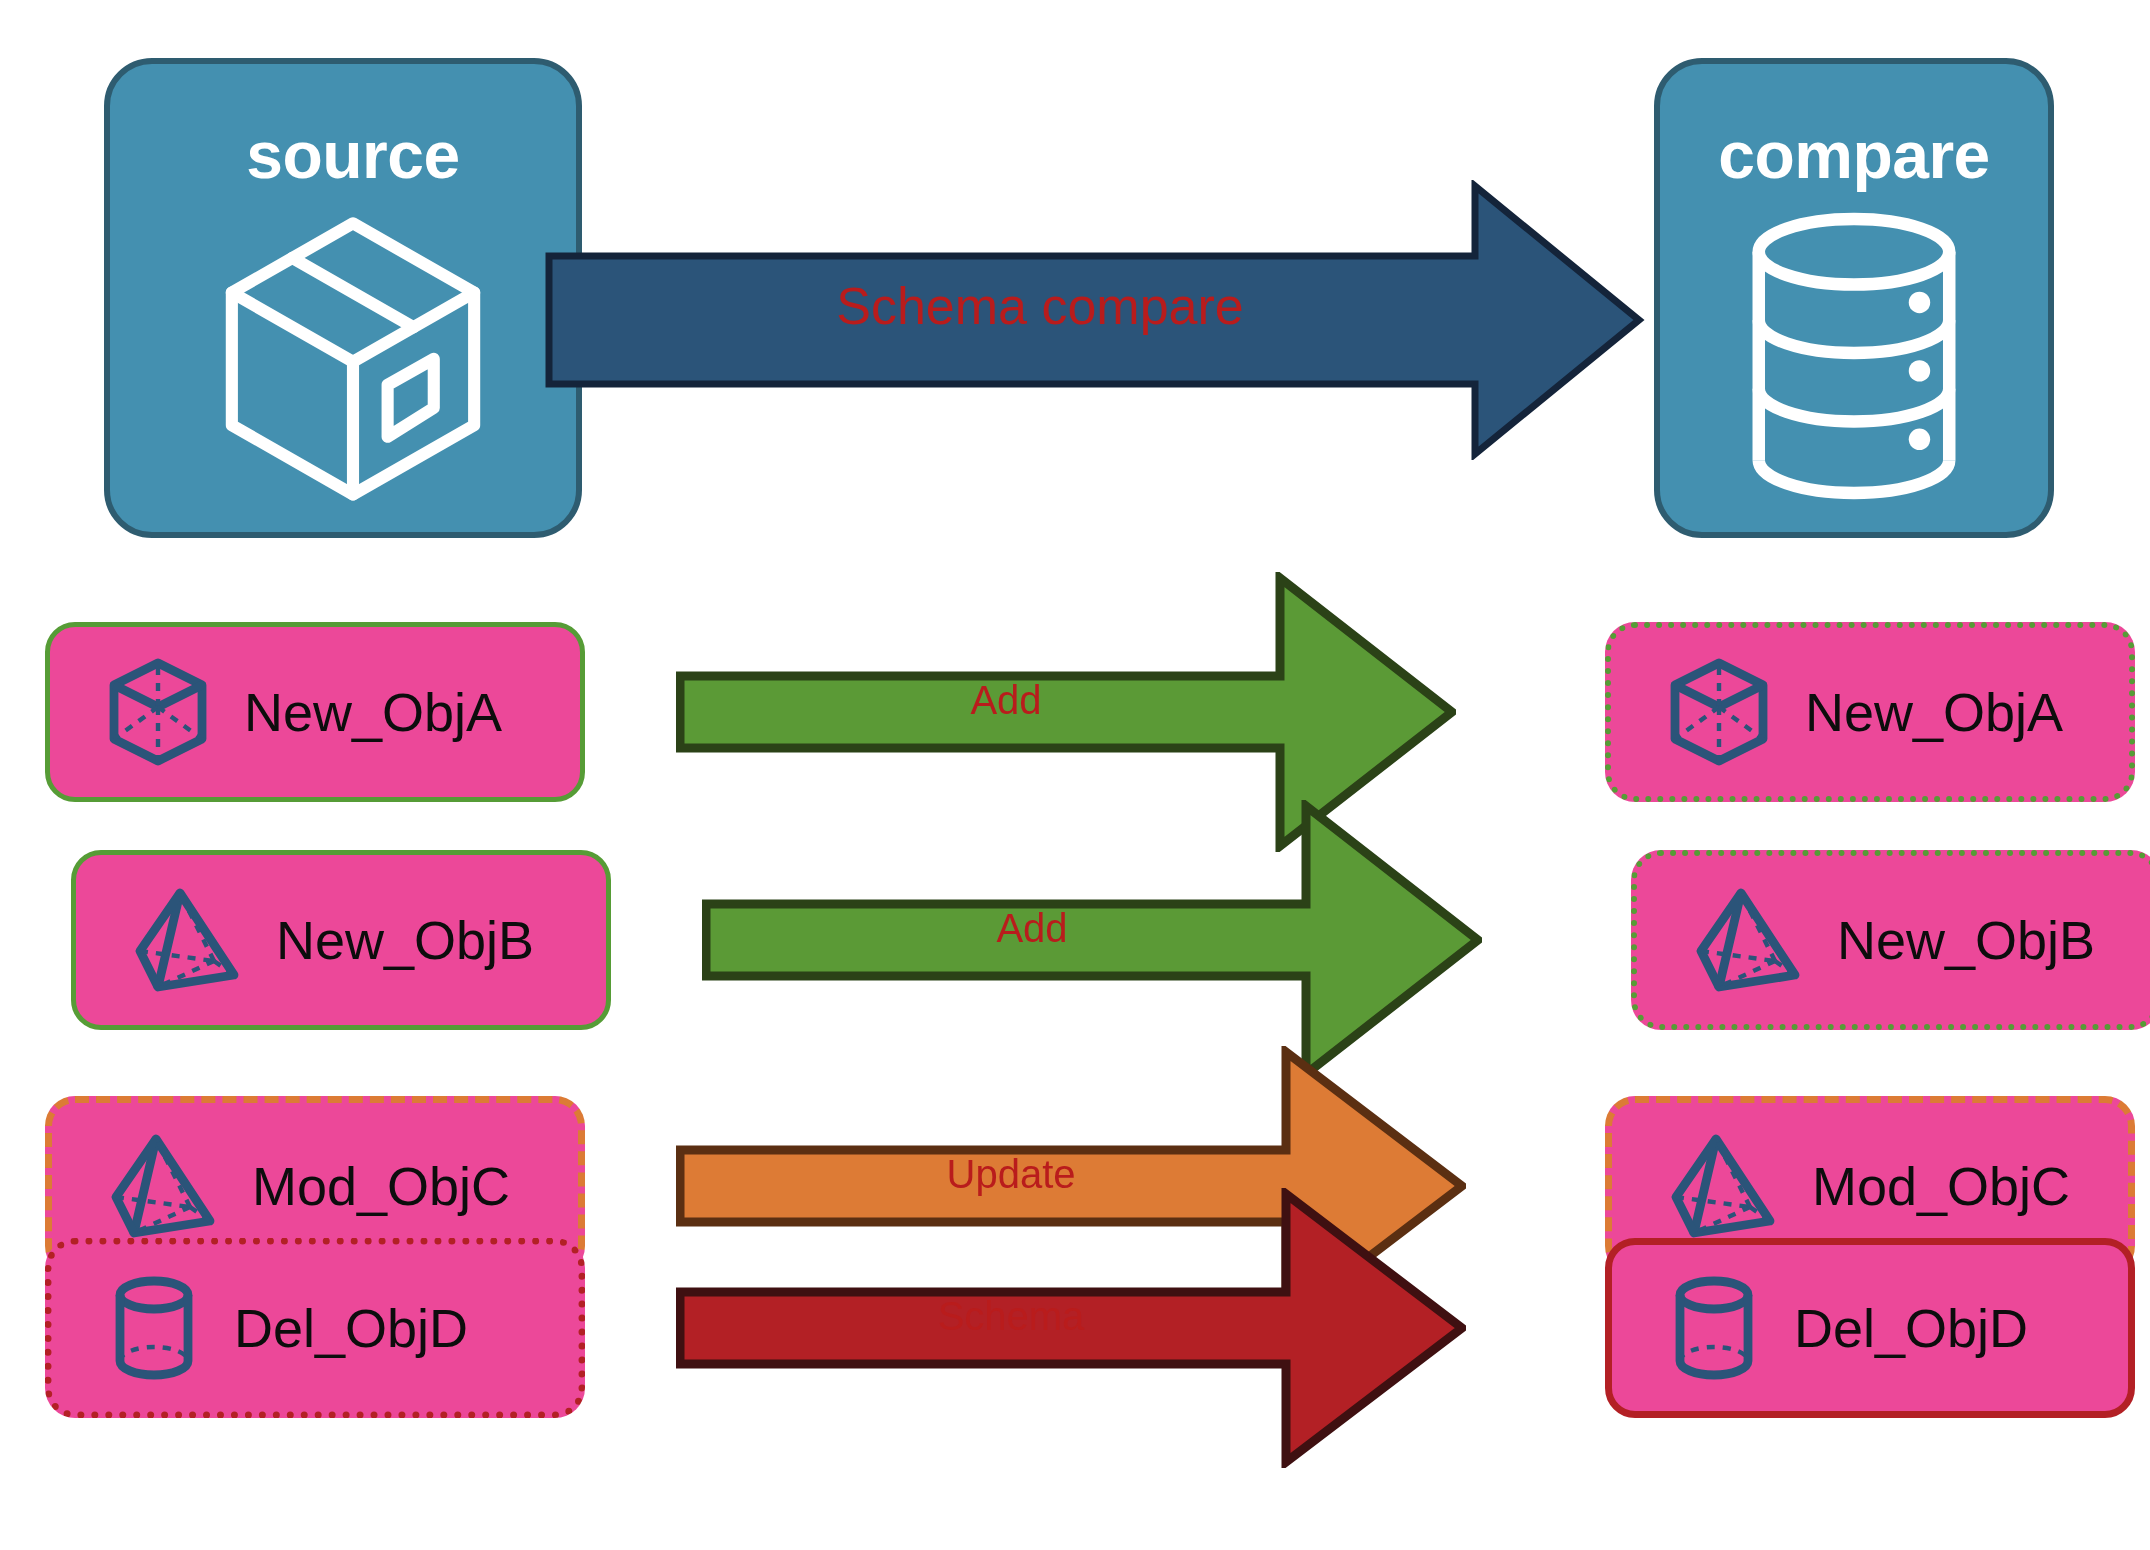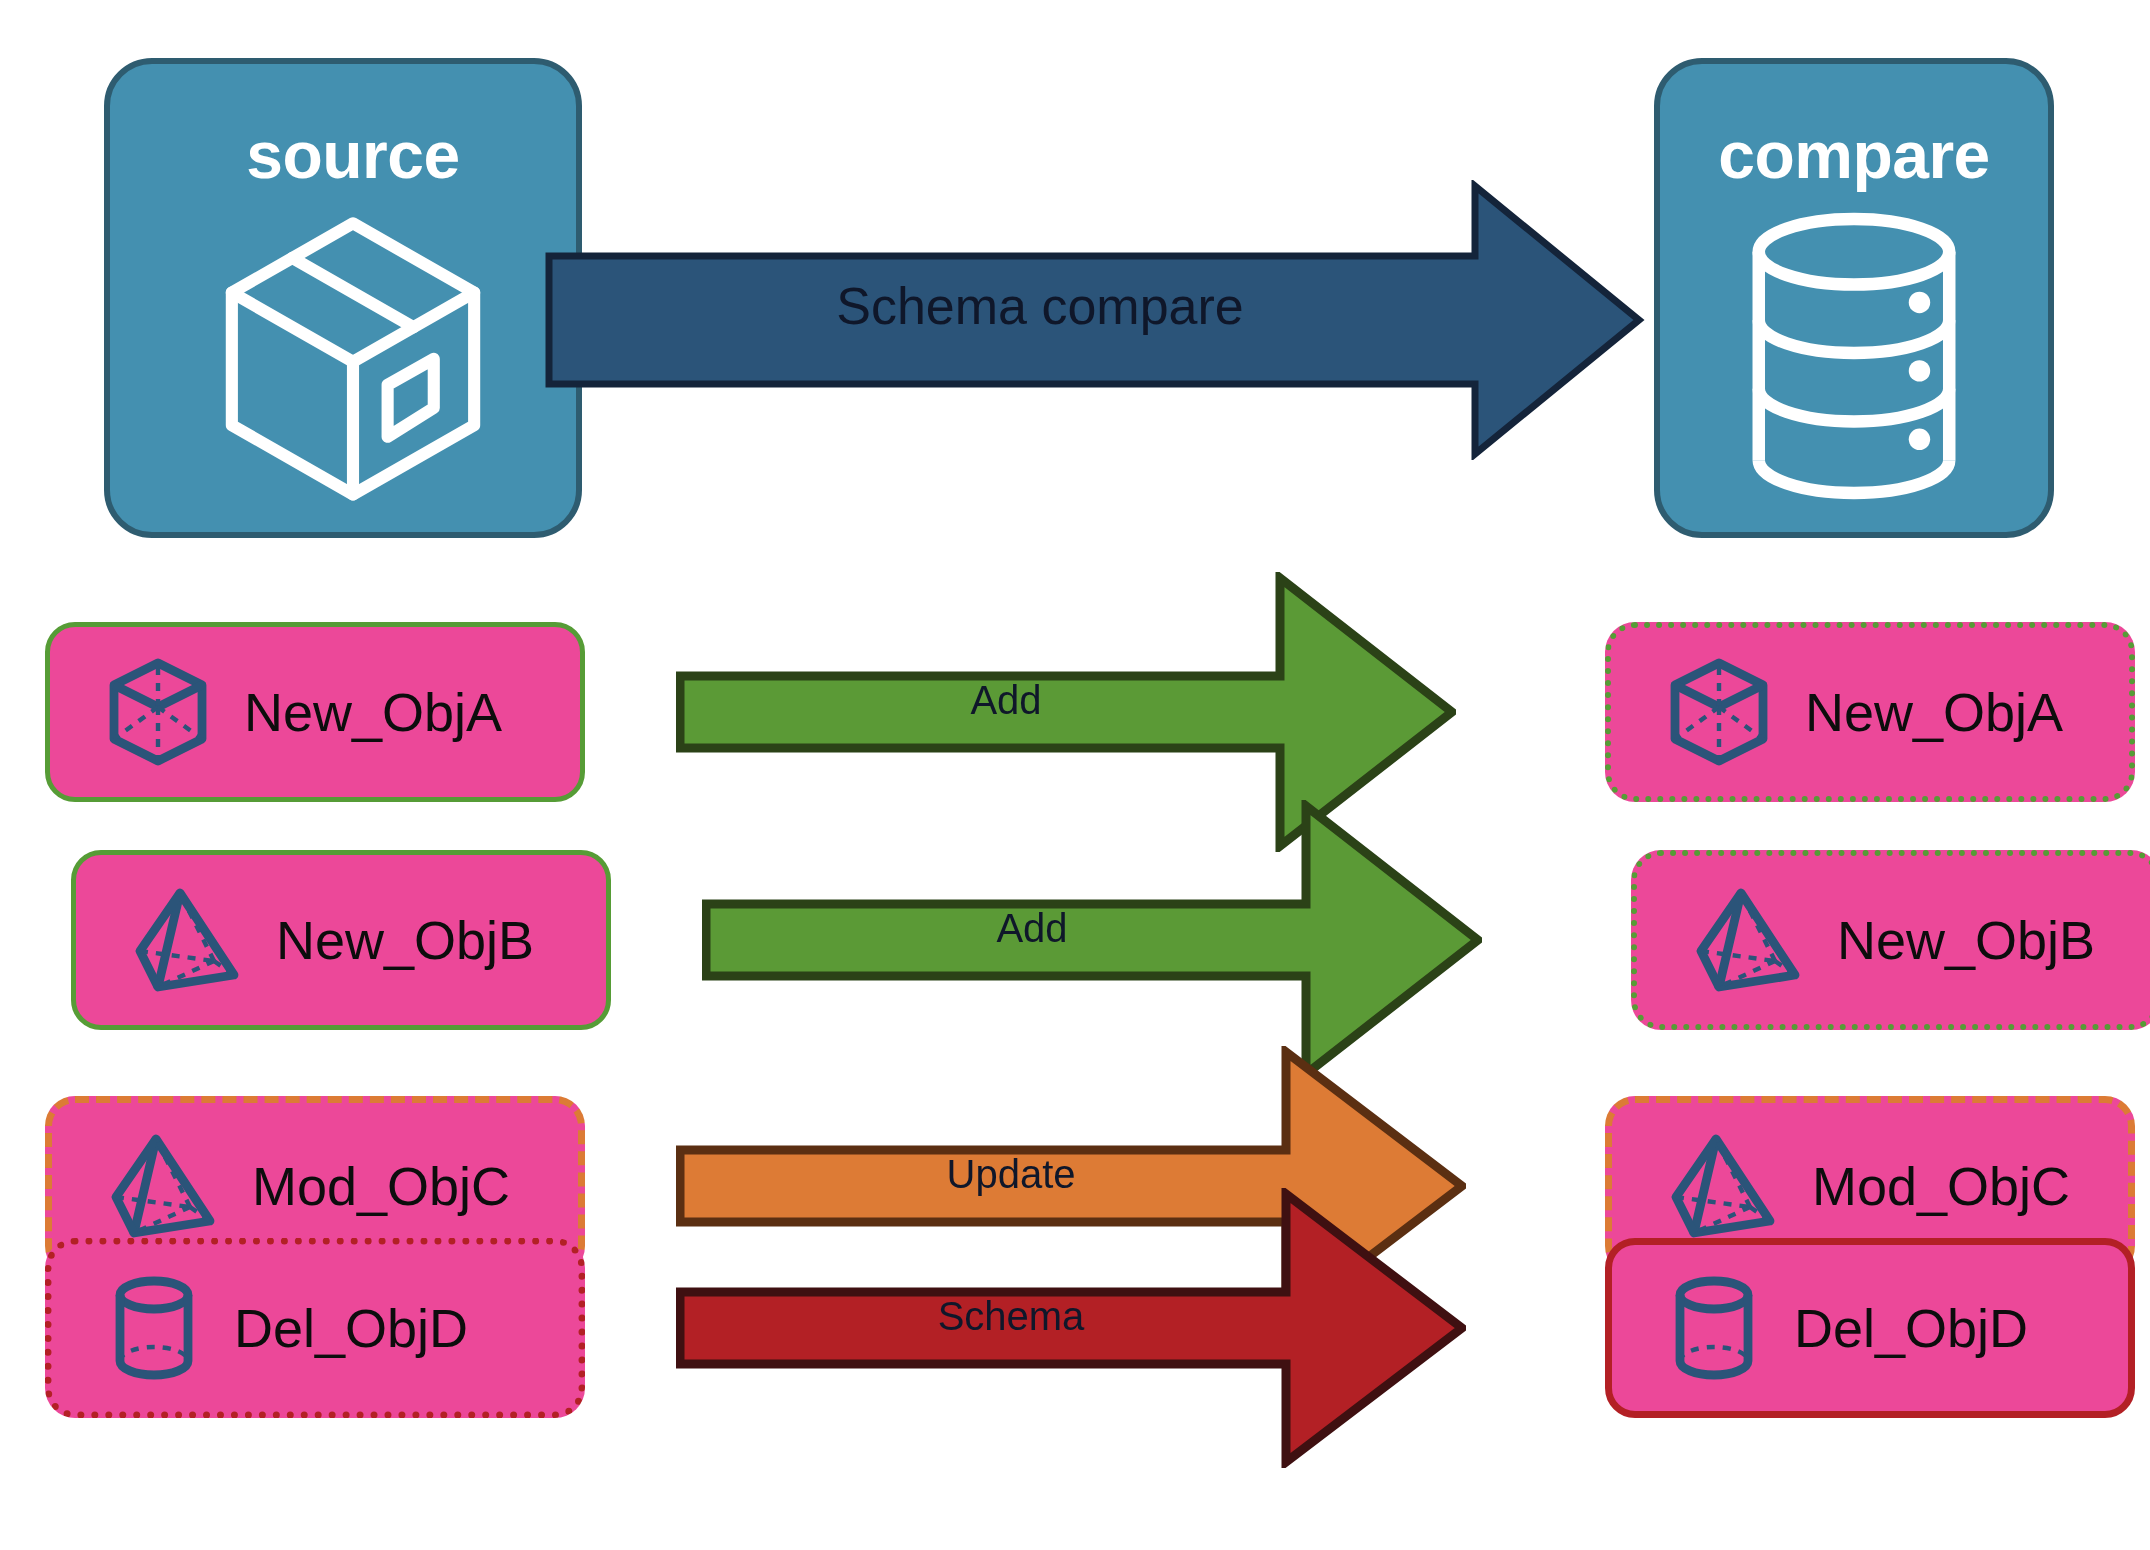--- a/index.html
+++ b/index.html
@@ -15,21 +15,21 @@
   .endpoint .ep-title{color:#ffffff;font-weight:bold;font-size:66px;
             line-height:1;margin-top:58px;letter-spacing:-.5px;}
   .endpoint .ep-icon{margin-top:18px;}
 
   #endpoint-source{left:104px;top:58px;width:478px;height:480px;padding-left:20px;}
   #endpoint-target{left:1654px;top:58px;width:400px;height:480px;}
 
   
   #schema-compare-arrow{position:absolute;left:545px;top:180px;
             width:1100px;height:280px;}
-  .arrow-label{position:absolute;color:#0f172a;font-size:52px;
+  .arrow-label{position:absolute;color:#b91c1c;font-size:52px;
             white-space:nowrap;left:0;width:100%;text-align:center;}
   #schema-compare-arrow .arrow-label{top:96px;padding-right:110px;box-sizing:border-box;}
 
   
   .row{position:absolute;left:0;width:2150px;}
   .obj-card{position:absolute;box-sizing:border-box;border-radius:30px;
             background:#ec4899;display:flex;align-items:center;}
   .obj-card .obj-icon{flex:0 0 auto;margin-left:56px;}
   .obj-card .obj-label{font-size:54px;color:#0d0d0d;margin-left:34px;
             white-space:nowrap;line-height:1;}

